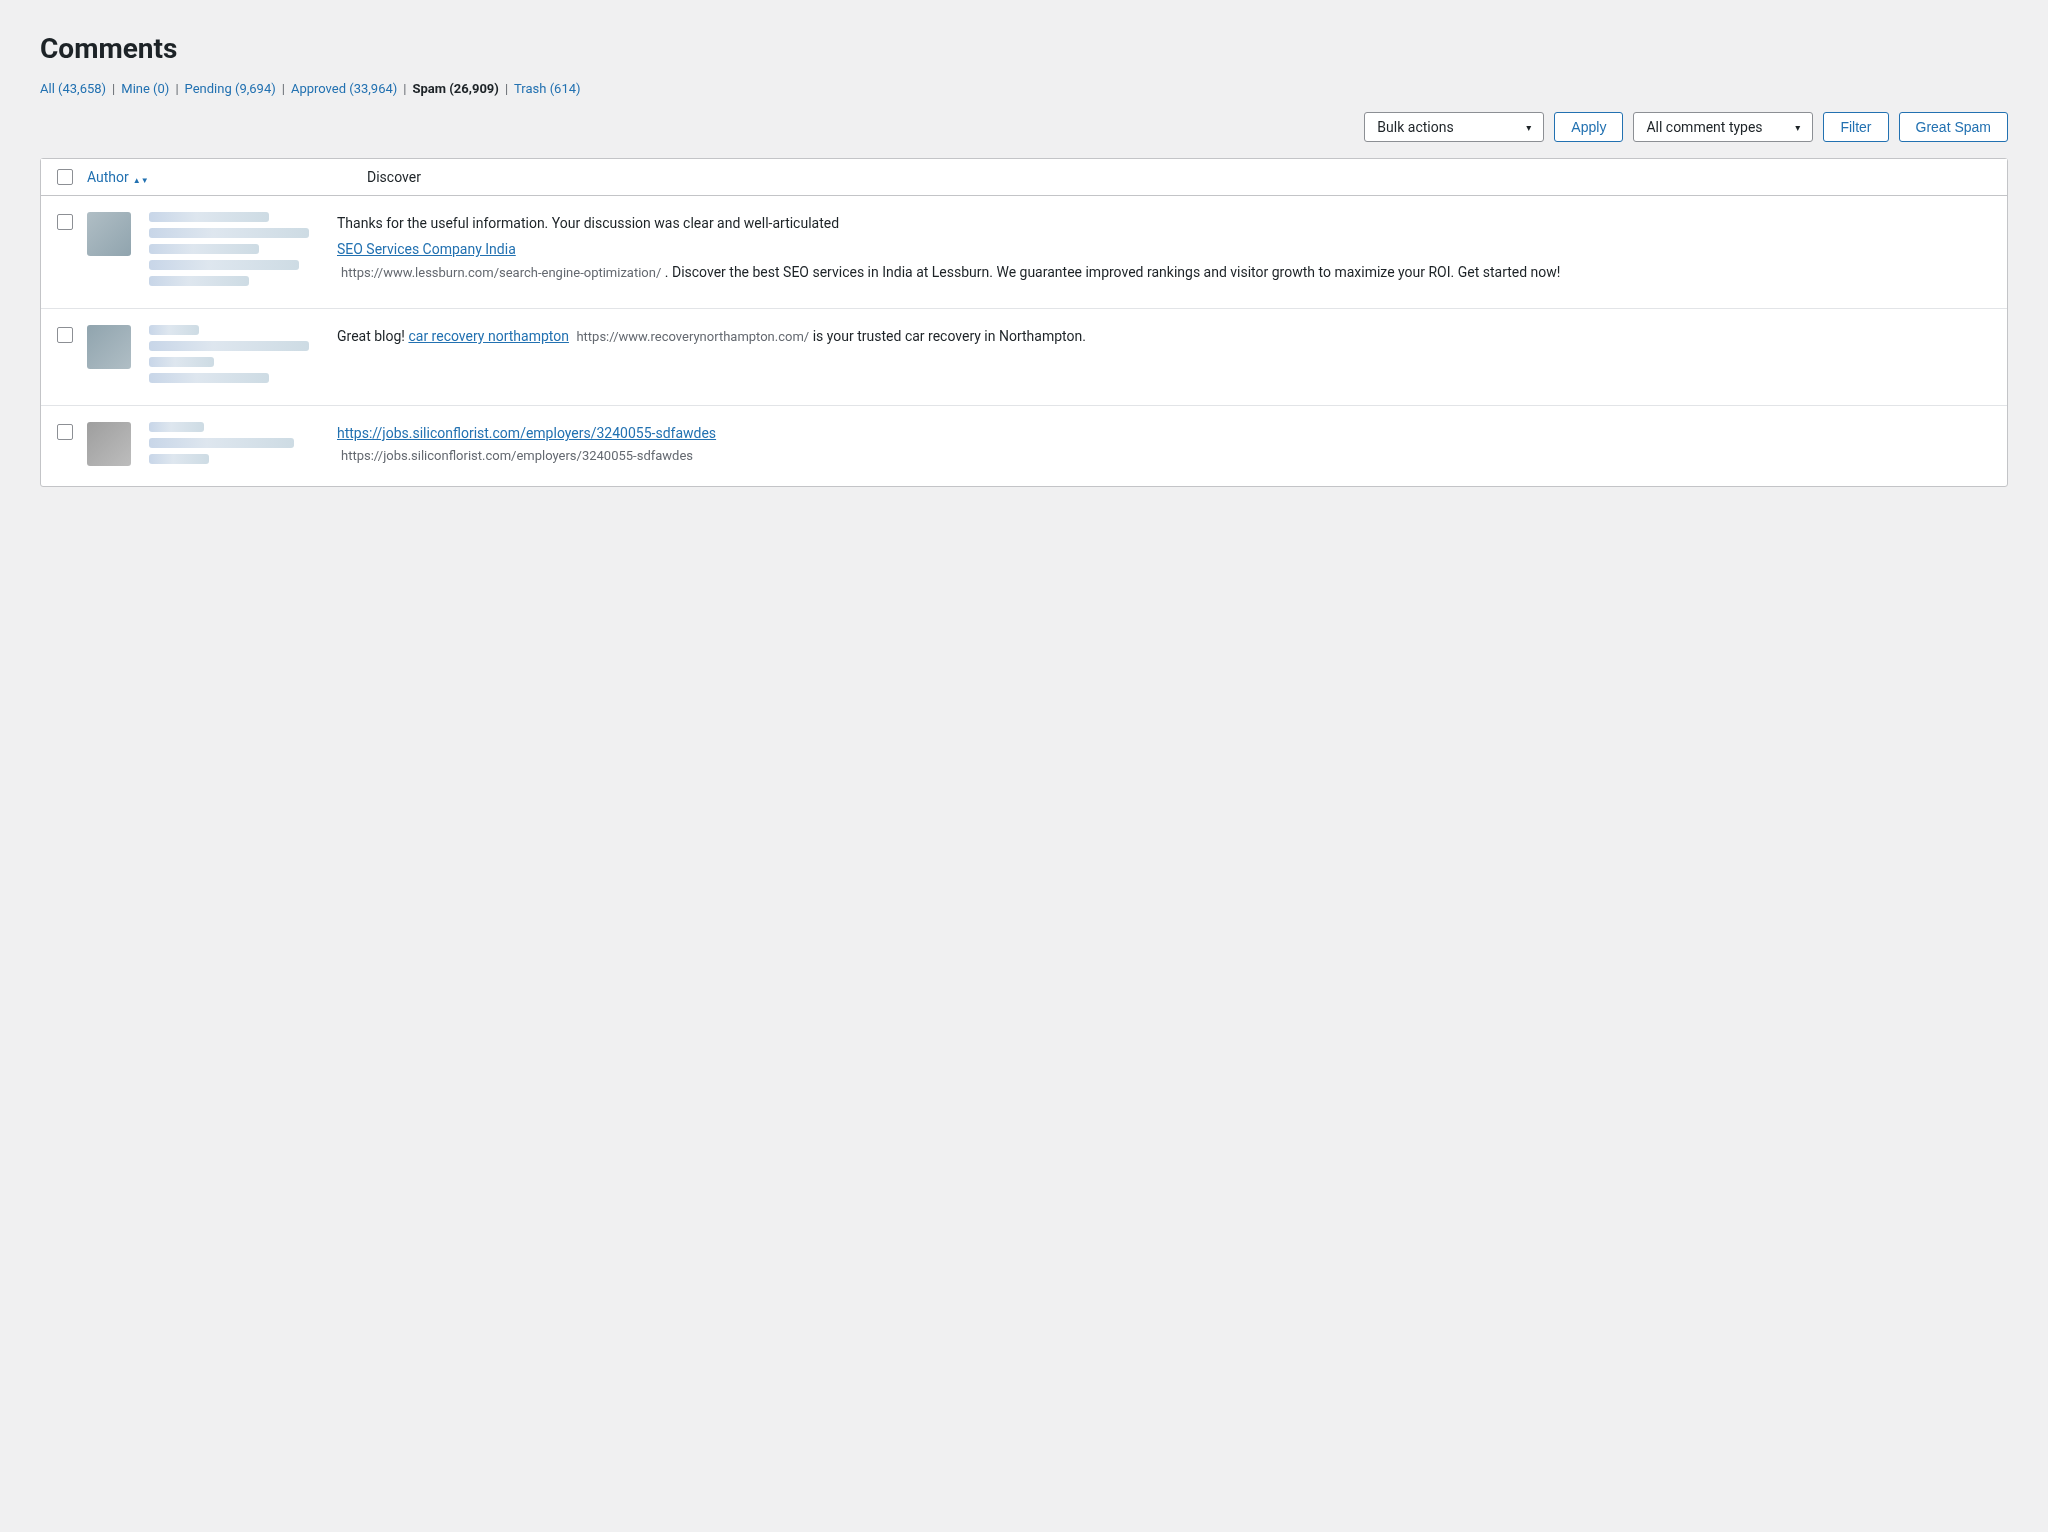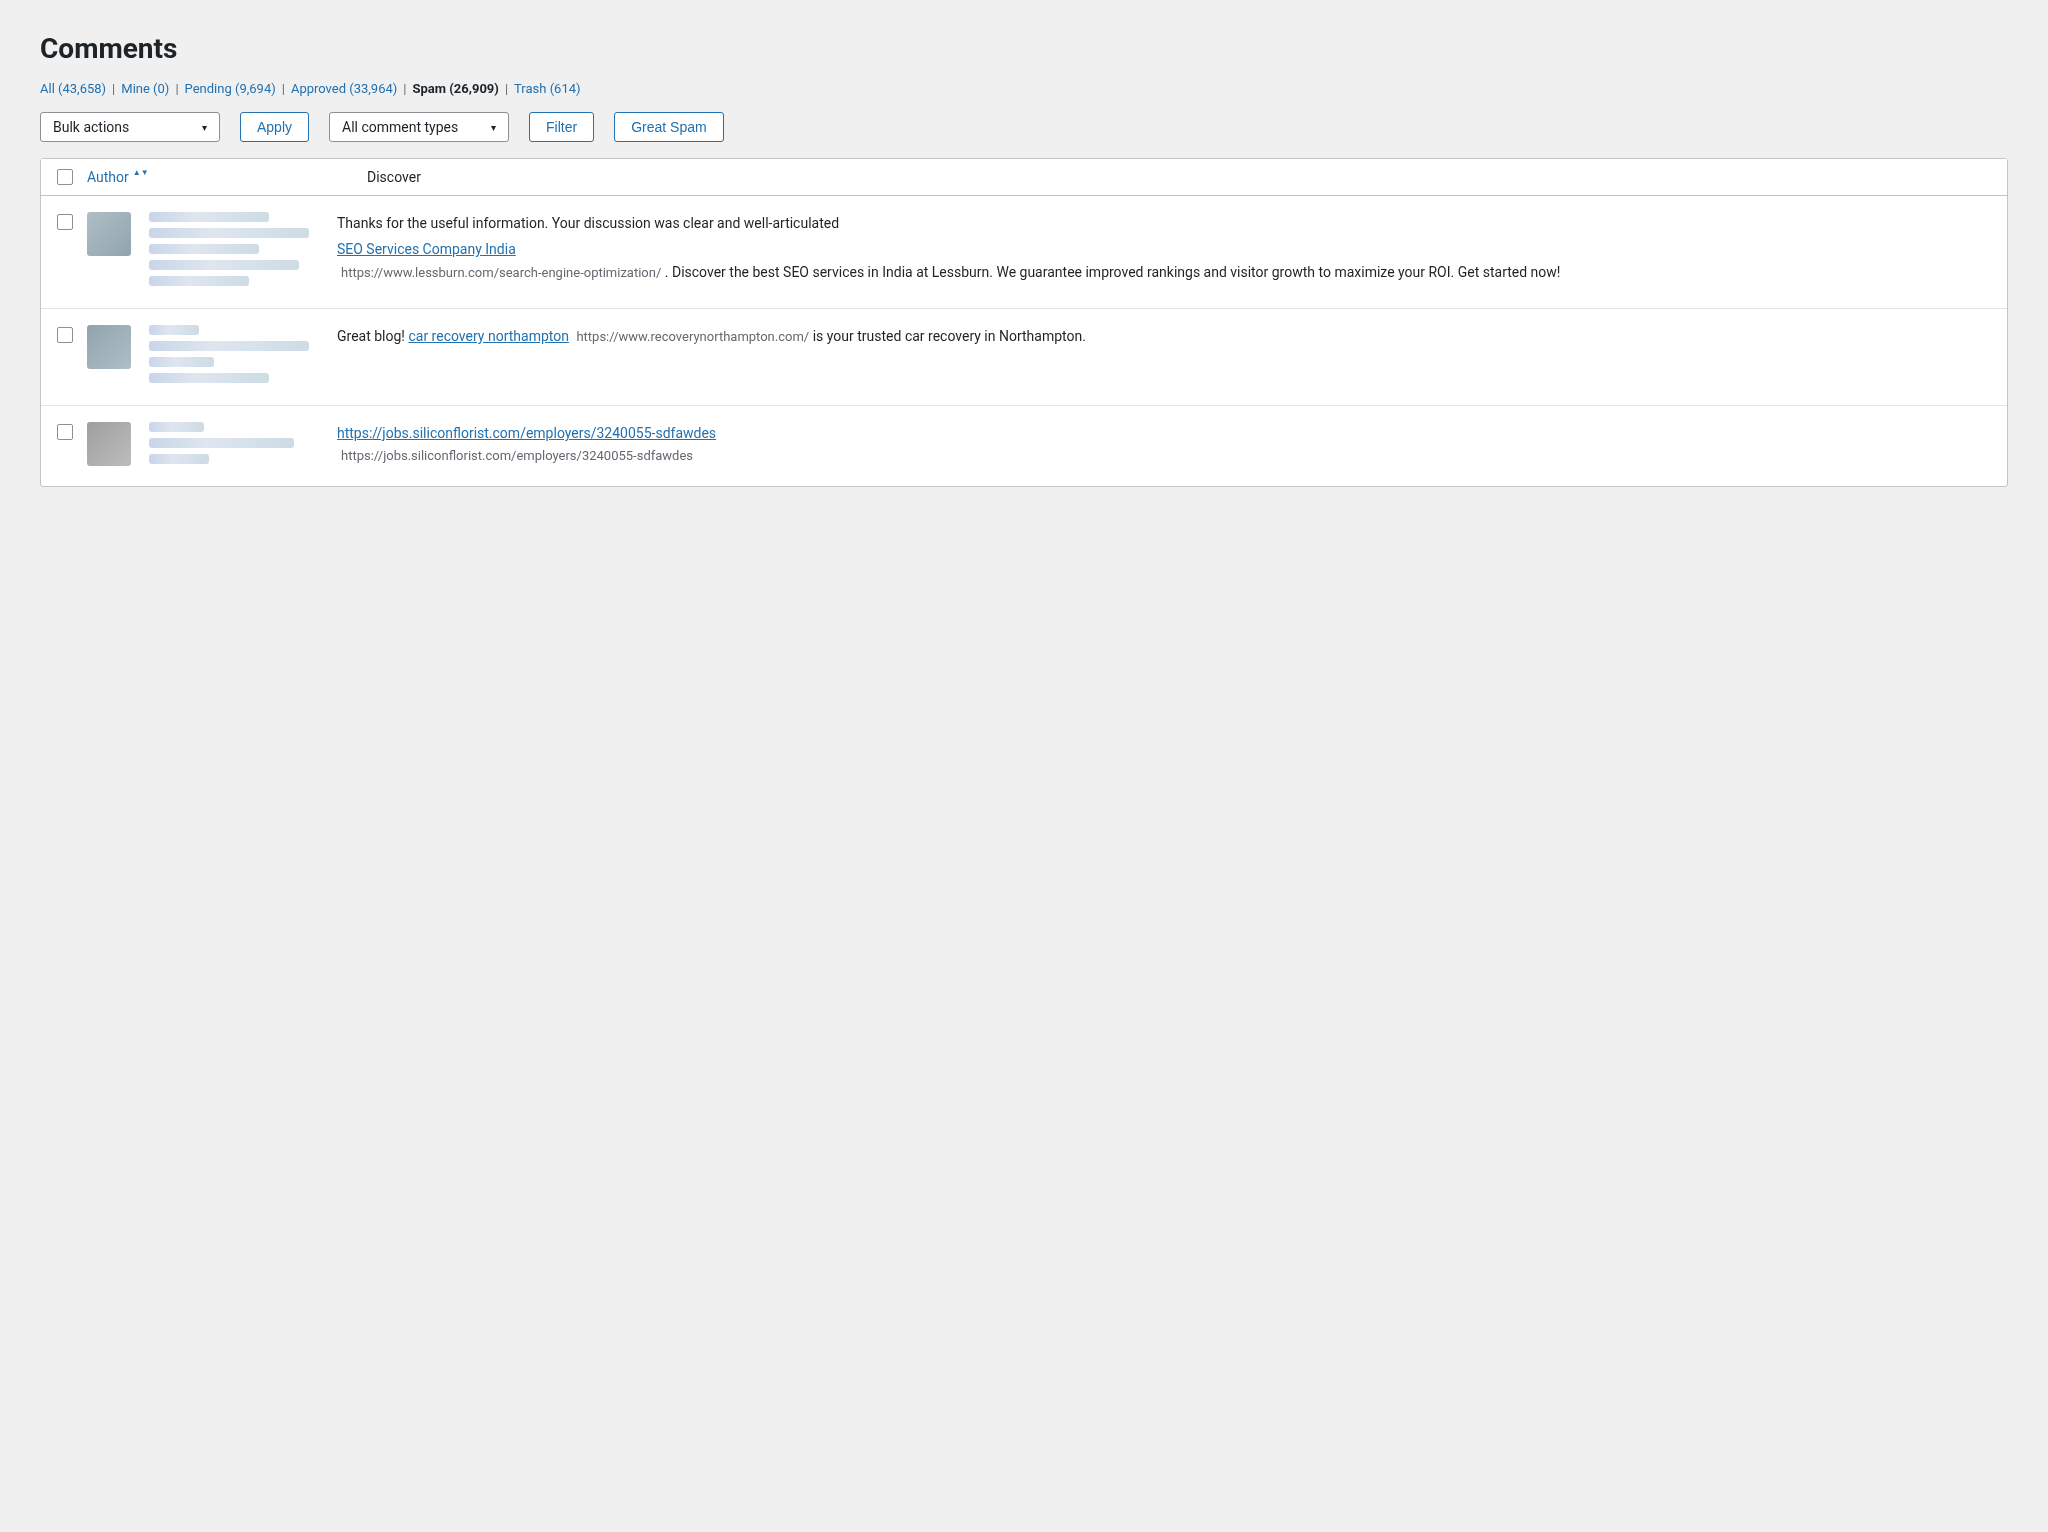--- a/index.html
+++ b/index.html
@@ -39,23 +39,24 @@
     }
     .filter-sep {
       color: #646970;
       margin: 0 6px;
       font-size: 13px;
     }
 
     .toolbar {
       display: flex;
       align-items: center;
-      gap: 20px;
+      gap: 10px;
       margin-bottom: 16px;
       flex-wrap: wrap;
+      justify-content: flex-end;
     }
 
     .select-dropdown {
       display: flex;
       align-items: center;
       border: 1px solid #8c8f94;
       border-radius: 3px;
       background: #fff;
       padding: 6px 12px;
       cursor: pointer;
@@ -111,21 +112,21 @@
       color: #1d2327;
       font-weight: 400;
       font-size: 14px;
     }
 
     .author-sort {
       color: #2271b1;
       font-weight: 400;
       font-size: 14px;
       display: flex;
-      align-items: flex-start;
+      align-items: flex-end;
       gap: 4px;
       cursor: pointer;
     }
 
     .sort-arrows {
       display: inline-flex;
       flex-direction: column;
       font-size: 8px;
       line-height: 1;
       color: #2271b1;

